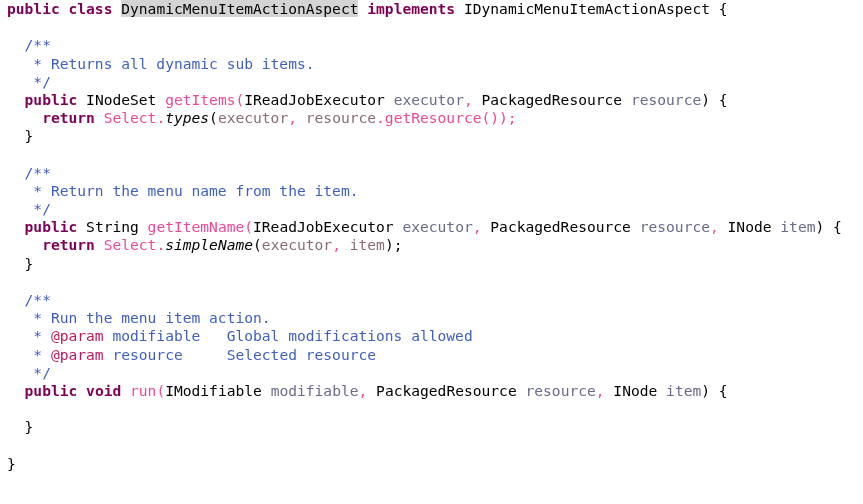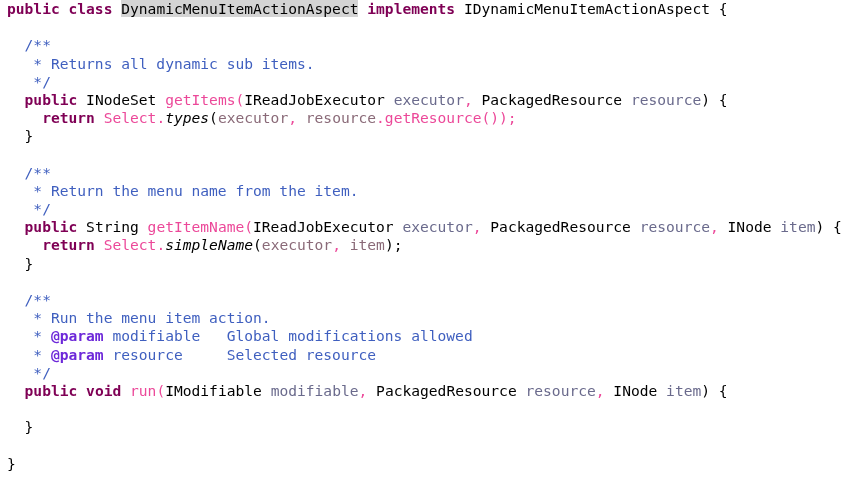--- a/index.html
+++ b/index.html
@@ -31,21 +31,21 @@
   .line {
     height: 18.2px;
     white-space: pre;
     padding-left: 7px;
   }
   
   .kw      { color: #7f0055; font-weight: bold; }
   .plain   { color: #ec4899; }
   .type    { color: #000000; }
   .cmt     { color: #3f5fbf; }
-  .cmt-tag { color: #6d28d9; font-weight: bold; }
+  .cmt-tag { color: #be185d; font-weight: normal; }
   .param   { color: #6a6a8c; }
   .arg     { color: #8a6a78; }
   .static  { color: #000000; font-style: italic; text-align: center; }
   .hl      { background: #d4d4d4; }
   .punct   { color: #000000; }
 </style>
 </head>
 <body>
 
 <div id="editor"><div class="line"><span class="kw">public</span><span class="plain"> </span><span class="kw">class</span><span class="plain"> </span><span class="type hl">DynamicMenuItemActionAspect</span><span class="plain"> </span><span class="kw">implements</span><span class="plain"> </span><span class="type">IDynamicMenuItemActionAspect</span><span class="punct"> {</span></div><div class="line">​</div><div class="line"><span class="plain">  </span><span class="cmt">/**</span></div><div class="line"><span class="plain">   </span><span class="cmt">* Returns all dynamic sub items.</span></div><div class="line"><span class="plain">   </span><span class="cmt">*/</span></div><div class="line"><span class="plain">  </span><span class="kw">public</span><span class="plain"> </span><span class="type">INodeSet</span><span class="plain"> getItems(</span><span class="type">IReadJobExecutor</span><span class="plain"> </span><span class="param">executor</span><span class="plain">, </span><span class="type">PackagedResource</span><span class="plain"> </span><span class="param">resource</span><span class="punct">) {</span></div><div class="line"><span class="plain">    </span><span class="kw">return</span><span class="plain"> Select.</span><span class="static">types</span><span class="punct">(</span><span class="arg">executor</span><span class="plain">, </span><span class="arg">resource</span><span class="plain">.getResource());</span></div><div class="line"><span class="plain">  </span><span class="punct">}</span></div><div class="line">​</div><div class="line"><span class="plain">  </span><span class="cmt">/**</span></div><div class="line"><span class="plain">   </span><span class="cmt">* Return the menu name from the item.</span></div><div class="line"><span class="plain">   </span><span class="cmt">*/</span></div><div class="line"><span class="plain">  </span><span class="kw">public</span><span class="plain"> </span><span class="type">String</span><span class="plain"> getItemName(</span><span class="type">IReadJobExecutor</span><span class="plain"> </span><span class="param">executor</span><span class="plain">, </span><span class="type">PackagedResource</span><span class="plain"> </span><span class="param">resource</span><span class="plain">, </span><span class="type">INode</span><span class="plain"> </span><span class="param">item</span><span class="punct">) {</span></div><div class="line"><span class="plain">    </span><span class="kw">return</span><span class="plain"> Select.</span><span class="static">simpleName</span><span class="punct">(</span><span class="arg">executor</span><span class="plain">, </span><span class="arg">item</span><span class="punct">);</span></div><div class="line"><span class="plain">  </span><span class="punct">}</span></div><div class="line">​</div><div class="line"><span class="plain">  </span><span class="cmt">/**</span></div><div class="line"><span class="plain">   </span><span class="cmt">* Run the menu item action.</span></div><div class="line"><span class="plain">   </span><span class="cmt">* </span><span class="cmt-tag">@param</span><span class="cmt"> modifiable   Global modifications allowed</span></div><div class="line"><span class="plain">   </span><span class="cmt">* </span><span class="cmt-tag">@param</span><span class="cmt"> resource     Selected resource</span></div><div class="line"><span class="plain">   </span><span class="cmt">*/</span></div><div class="line"><span class="plain">  </span><span class="kw">public</span><span class="plain"> </span><span class="kw">void</span><span class="plain"> run(</span><span class="type">IModifiable</span><span class="plain"> </span><span class="param">modifiable</span><span class="plain">, </span><span class="type">PackagedResource</span><span class="plain"> </span><span class="param">resource</span><span class="plain">, </span><span class="type">INode</span><span class="plain"> </span><span class="param">item</span><span class="punct">) {</span></div><div class="line">​</div><div class="line"><span class="plain">  </span><span class="punct">}</span></div><div class="line">​</div><div class="line"><span class="punct">}</span></div></div>

